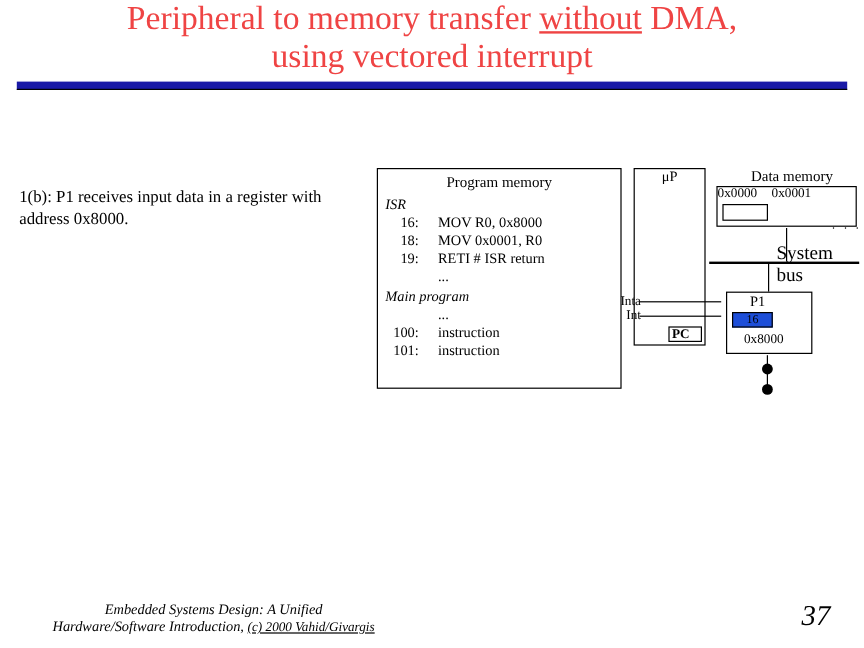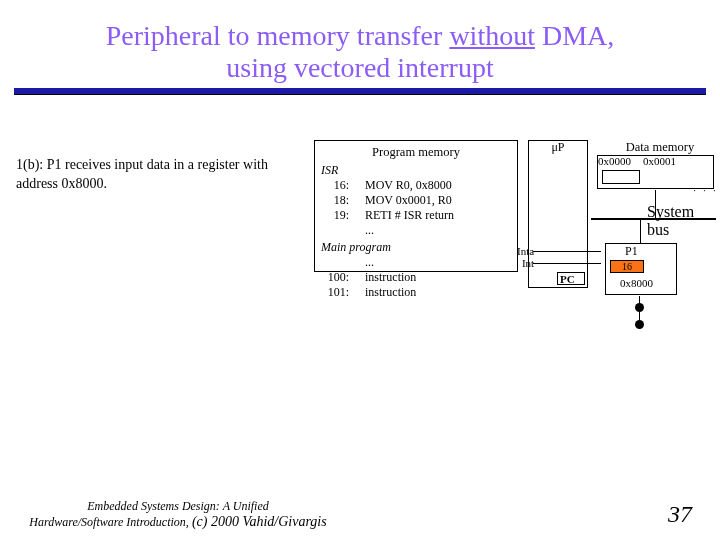--- a/index.html
+++ b/index.html
@@ -14,23 +14,23 @@
     position: relative;
   }
   .slide {
     width: 720px;
     height: 540px;
     position: relative;
   }
   .title {
     font-size: 28px;
     text-align: center;
-    padding-top: 20px;
+    padding-top: 0;
     line-height: 1.15;
-    color: #8b5cf6;
+    color: #ef4444;
   }
   .title .without-under { text-decoration: underline; }
   .title-rule {
     margin: 4px 14px 0 14px;
     height: 6px;
     background: #1a1aa6;
     border-bottom: 1px solid #000;
   }
   .left-text {
     position: absolute;
@@ -40,21 +40,21 @@
     font-size: 14px;
     line-height: 1.35;
   }
   .left-text p { margin: 0 0  10px 0; }
 
   .diagram-box {
     position: absolute;
     left: 314px;
     top: 140px;
     width: 204px;
-    height: 132px;
+    height: 184px;
     border: 1px solid #000;
     font-size: 12px;
     padding: 4px 6px;
     box-sizing: border-box;
     line-height: 1.25;
   }
   .pm-title { text-align: center; font-size: 12.5px; }
   .pm-sub { font-style: italic; margin-top: 2px; }
   .pm-list { margin: 0; padding: 0; list-style: none; }
   .pm-list .addr { display: inline-block; width: 28px; text-align: right; margin-right: 16px; }
@@ -201,21 +201,21 @@
     position: absolute;
     left: 610px;
     top: 260px;
     width: 34px;
     height: 13px;
     border: 1px solid #000;
     box-sizing: border-box;
     font-size: 10px;
     text-align: center;
     line-height: 11px;
-    background: #f97316;
+    background: #1d4ed8;
   }
   .p1-addr {
     position: absolute;
     left: 620px;
     top: 277px;
     font-size: 11px;
   }
   .p1-bus-line {
     position: absolute;
     left: 640px;
@@ -253,21 +253,21 @@
   .footer-cite {
     position: absolute;
     left: 18px;
     bottom: 10px;
     width: 320px;
     font-style: italic;
     font-size: 12px;
     text-align: center;
     line-height: 1.15;
   }
-  .footer-cite .sub { font-size: 14px; font-style: italic; }
+  .footer-cite .sub { font-size: 11px; font-style: italic; text-decoration: underline; }
   .page-num {
     position: absolute;
     right: 28px;
     bottom: 12px;
     font-size: 24px;
     font-style: italic;
   }
 </style>
 </head>
 <body>

